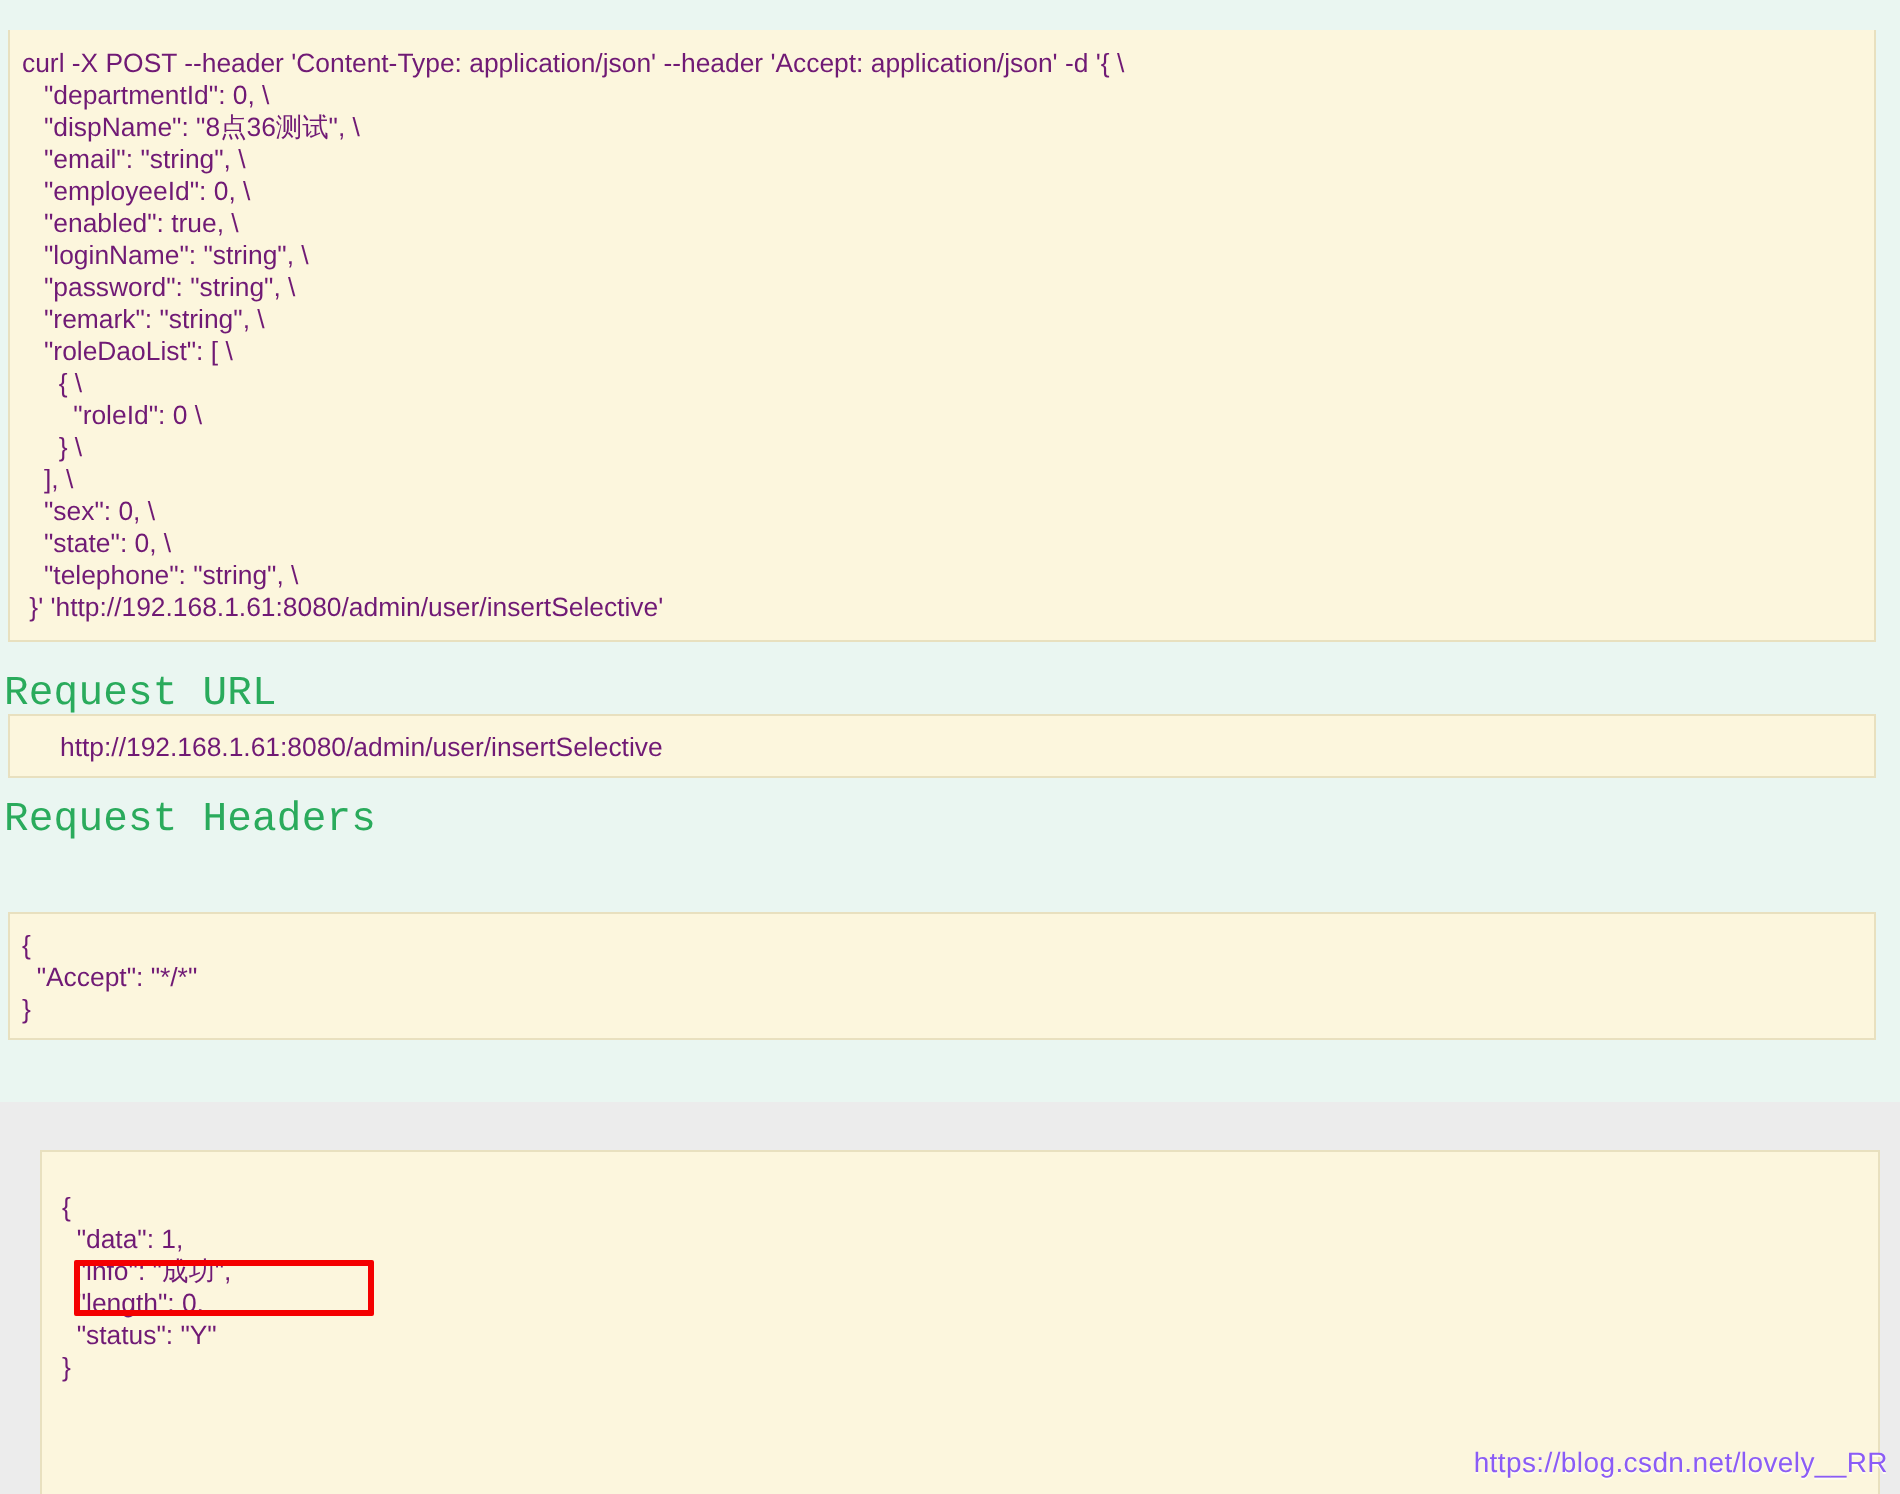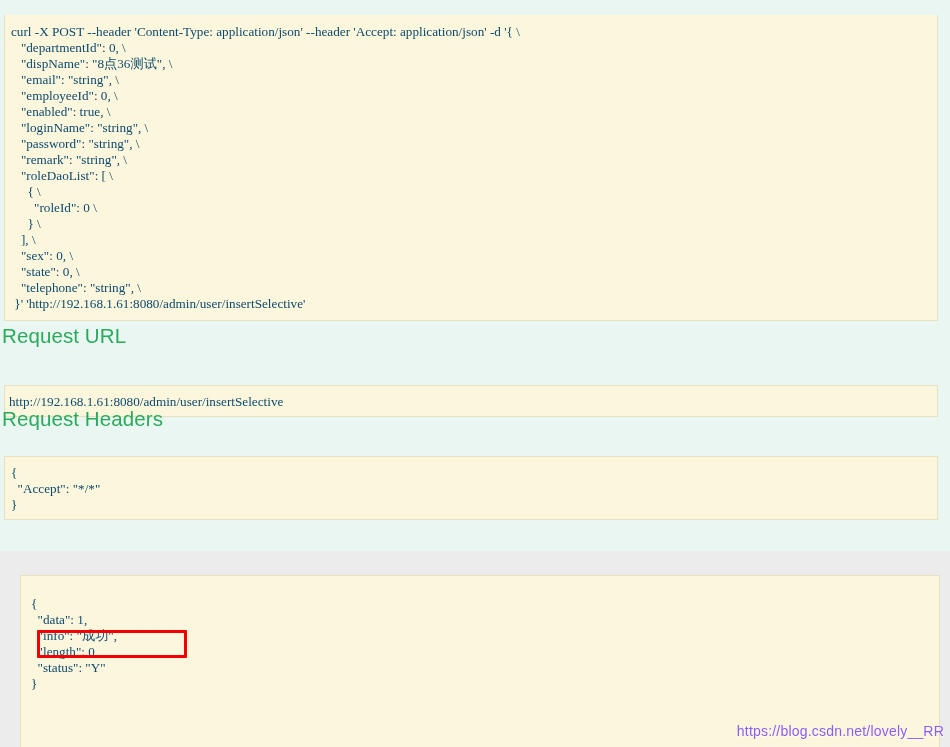--- a/index.html
+++ b/index.html
@@ -20,62 +20,63 @@
     position: relative;
     width: 950px;
     height: 747px;
     box-sizing: border-box;
   }
 
   
   .code-block {
     background: #fcf6dd;
     border: 1px solid #e8e0bf;
-    font-family: Liberation Serif, serif;
+    font-family: Liberation Sans, sans-serif;
     font-size: 13.2px;
     line-height: 16px;
-    color: #0c4a6e;
+    color: #701a75;
     white-space: pre;
     box-sizing: border-box;
   }
 
   
   .curl-block {
     position: absolute;
     left: 4px;
     top: 2px;
     width: 934px;
     height: 306px;
     padding: 9px 0 0 6px;
     border-top: none;
   }
 
   
   .section-heading {
     color: #2aab5c;
-    font-family: Liberation Sans, sans-serif;
+    font-family: Liberation Mono, monospace;
     font-size: 20.5px;
     font-weight: 400;
     letter-spacing: 0.1px;
     position: absolute;
     left: 2px;
+    margin-top: 12px;
   }
 
   #heading-request-url   { top: 324px; }
-  #heading-request-head  { top: 407px; }
+  #heading-request-head  { top: 387px; }
   #heading-response-body { top: 521px; }
 
   
   .url-block {
     position: absolute;
     left: 4px;
-    top: 372px;
+    top: 344px;
     width: 934px;
     height: 32px;
-    padding: 8px 0 0 4px;
+    padding: 8px 0 0 25px;
   }
 
   
   .headers-block {
     position: absolute;
     left: 4px;
     top: 443px;
     width: 934px;
     height: 64px;
     padding: 8px 0 0 6px;

